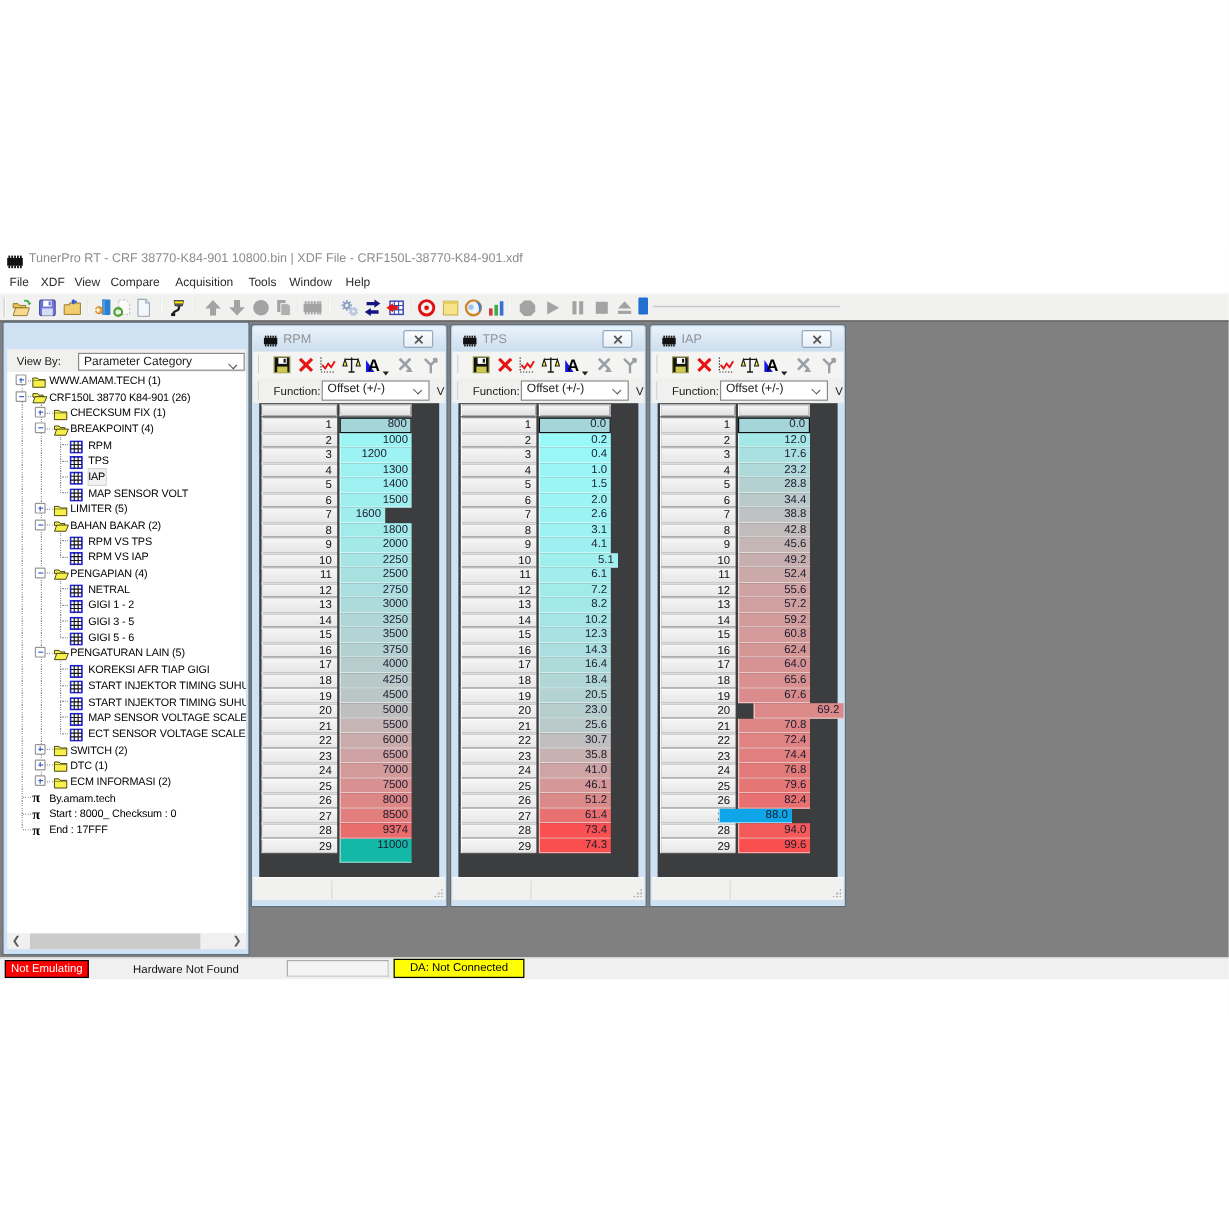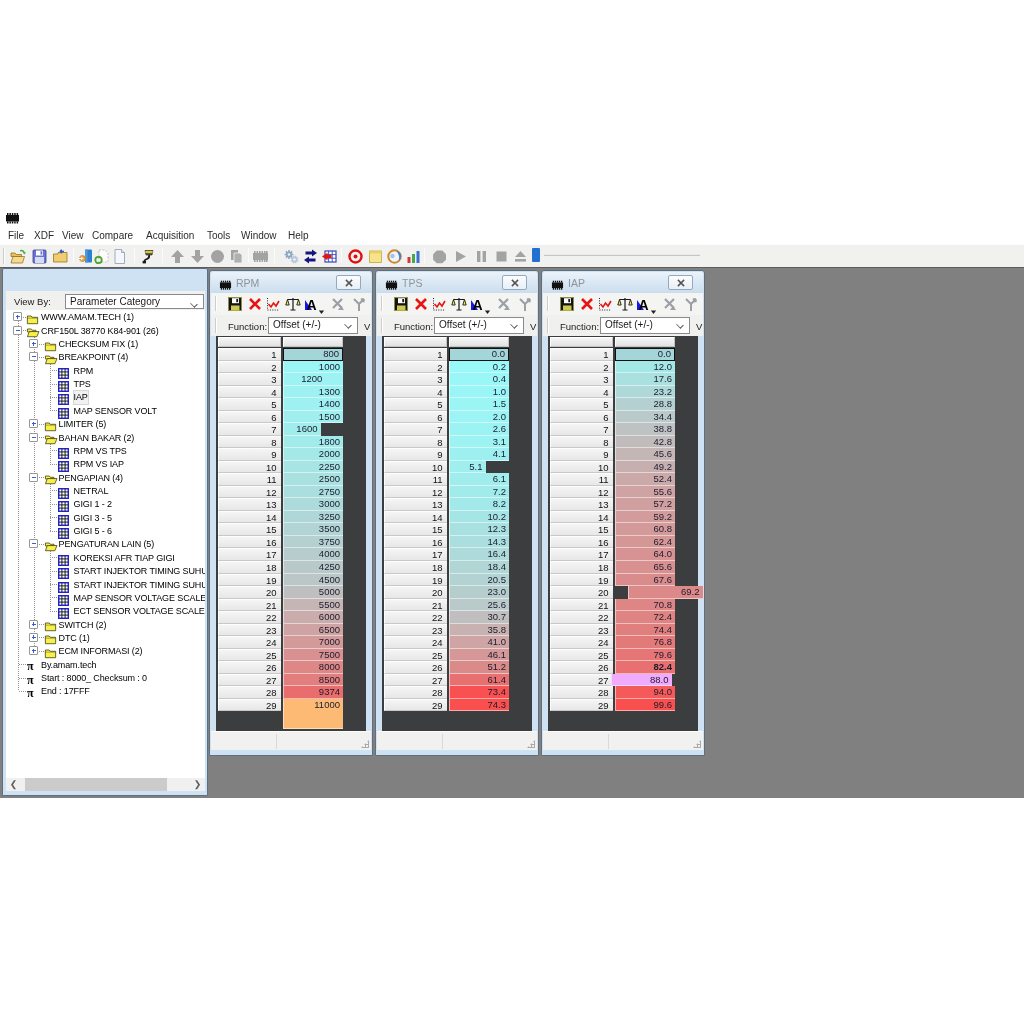--- a/index.html
+++ b/index.html
@@ -97,20 +97,21 @@
               <rect x="4.4" y="10.5" width="1.5" height="2"></rect>
               <rect x="6.8" y="2" width="1.5" height="2"></rect>
               <rect x="6.8" y="10.5" width="1.5" height="2"></rect>
               <rect x="9.2" y="2" width="1.5" height="2"></rect>
               <rect x="9.2" y="10.5" width="1.5" height="2"></rect>
               <rect x="11.6" y="2" width="1.5" height="2"></rect>
               <rect x="11.6" y="10.5" width="1.5" height="2"></rect>
             </g>
           </g>
         </svg></span>
+    <span id="title-text">TunerPro RT - CRF 38770-K84-901 10800.bin | XDF File - CRF150L-38770-K84-901.xdf</span>
   </div>
 
   <div id="menubar">
       <span class="menu-item" style="left: 8px;">File</span>
       <span class="menu-item" style="left: 34px;">XDF</span>
       <span class="menu-item" style="left: 62px;">View</span>
       <span class="menu-item" style="left: 92px;">Compare</span>
       <span class="menu-item" style="left: 146px;">Acquisition</span>
       <span class="menu-item" style="left: 207px;">Tools</span>
       <span class="menu-item" style="left: 241px;">Window</span>
@@ -710,21 +711,21 @@
           <span class="trow-val" style="left: 66.5px; top: 300.19px; width: 60.5px; height: 12.53px; background: rgb(211, 154, 154);">7000</span>
           <span class="trow-label" style="left: 1.5px; top: 312.72px; width: 63px; height: 12.53px;">25</span>
           <span class="trow-val" style="left: 66.5px; top: 312.72px; width: 60.5px; height: 12.53px; background: rgb(216, 144, 144);">7500</span>
           <span class="trow-label" style="left: 1.5px; top: 325.25px; width: 63px; height: 12.53px;">26</span>
           <span class="trow-val" style="left: 66.5px; top: 325.25px; width: 60.5px; height: 12.53px; background: rgb(221, 135, 135);">8000</span>
           <span class="trow-label" style="left: 1.5px; top: 337.78px; width: 63px; height: 12.53px;">27</span>
           <span class="trow-val" style="left: 66.5px; top: 337.78px; width: 60.5px; height: 12.53px; background: rgb(226, 126, 126);">8500</span>
           <span class="trow-label" style="left: 1.5px; top: 350.31px; width: 63px; height: 12.53px;">28</span>
           <span class="trow-val" style="left: 66.5px; top: 350.31px; width: 60.5px; height: 12.53px; background: rgb(234, 109, 109);">9374</span>
           <span class="trow-label" style="left: 1.5px; top: 362.84px; width: 63px; height: 12.53px;">29</span>
-          <span class="trow-val" style="left: 66.5px; top: 362.84px; width: 60.5px; height: 30px; background: #fdba74;">11000</span>
+          <span class="trow-val" style="left: 66.5px; top: 362.84px; width: 60.5px; height: 20px; background: #14b8a6;">11000</span>
         </div>
         <div class="ed-status">
           <span class="ed-status-div"></span>
           <span class="ed-grip-dots"></span>
         </div>
       </div>
       <div class="edwin" style="left: 375px; top: 2px;">
         <div class="ed-title">
           <span class="ed-chip"><svg width="15" height="12" viewBox="0 0 15 14">
               <g fill="#111">
@@ -806,21 +807,21 @@
           <span class="trow-val" style="left: 66.5px; top: 62.12px; width: 60.5px; height: 12.53px; background: rgb(155, 245, 245);">1.5</span>
           <span class="trow-label" style="left: 1.5px; top: 74.65px; width: 63px; height: 12.53px;">6</span>
           <span class="trow-val" style="left: 66.5px; top: 74.65px; width: 60.5px; height: 12.53px; background: rgb(156, 244, 244);">2.0</span>
           <span class="trow-label" style="left: 1.5px; top: 87.18px; width: 63px; height: 12.53px;">7</span>
           <span class="trow-val" style="left: 66.5px; top: 87.18px; width: 60.5px; height: 12.53px; background: rgb(156, 243, 243);">2.6</span>
           <span class="trow-label" style="left: 1.5px; top: 99.71px; width: 63px; height: 12.53px;">8</span>
           <span class="trow-val" style="left: 66.5px; top: 99.71px; width: 60.5px; height: 12.53px; background: rgb(157, 242, 242);">3.1</span>
           <span class="trow-label" style="left: 1.5px; top: 112.24px; width: 63px; height: 12.53px;">9</span>
           <span class="trow-val" style="left: 66.5px; top: 112.24px; width: 60.5px; height: 12.53px; background: rgb(158, 240, 240);">4.1</span>
           <span class="trow-label" style="left: 1.5px; top: 124.77px; width: 63px; height: 12.53px;">10</span>
-          <span class="trow-val" style="left: 66.5px; top: 124.77px; width: 37px; height: 12.53px; background: rgb(160, 239, 239);">5.1</span>
+          <span class="trow-val" style="left: 66.5px; top: 124.77px; width: 66px; height: 12.53px; background: rgb(160, 239, 239);">5.1</span>
           <span class="trow-label" style="left: 1.5px; top: 137.3px; width: 63px; height: 12.53px;">11</span>
           <span class="trow-val" style="left: 66.5px; top: 137.3px; width: 60.5px; height: 12.53px; background: rgb(161, 237, 237);">6.1</span>
           <span class="trow-label" style="left: 1.5px; top: 149.83px; width: 63px; height: 12.53px;">12</span>
           <span class="trow-val" style="left: 66.5px; top: 149.83px; width: 60.5px; height: 12.53px; background: rgb(162, 235, 235);">7.2</span>
           <span class="trow-label" style="left: 1.5px; top: 162.36px; width: 63px; height: 12.53px;">13</span>
           <span class="trow-val" style="left: 66.5px; top: 162.36px; width: 60.5px; height: 12.53px; background: rgb(163, 233, 233);">8.2</span>
           <span class="trow-label" style="left: 1.5px; top: 174.89px; width: 63px; height: 12.53px;">14</span>
           <span class="trow-val" style="left: 66.5px; top: 174.89px; width: 60.5px; height: 12.53px; background: rgb(166, 229, 229);">10.2</span>
           <span class="trow-label" style="left: 1.5px; top: 187.42px; width: 63px; height: 12.53px;">15</span>
           <span class="trow-val" style="left: 66.5px; top: 187.42px; width: 60.5px; height: 12.53px; background: rgb(169, 225, 225);">12.3</span>
@@ -972,31 +973,37 @@
           <span class="trow-val" style="left: 66.5px; top: 262.6px; width: 60.5px; height: 12.53px; background: rgb(222, 134, 134);">70.8</span>
           <span class="trow-label" style="left: 1.5px; top: 275.13px; width: 63px; height: 12.53px;">22</span>
           <span class="trow-val" style="left: 66.5px; top: 275.13px; width: 60.5px; height: 12.53px; background: rgb(223, 131, 131);">72.4</span>
           <span class="trow-label" style="left: 1.5px; top: 287.66px; width: 63px; height: 12.53px;">23</span>
           <span class="trow-val" style="left: 66.5px; top: 287.66px; width: 60.5px; height: 12.53px; background: rgb(225, 127, 127);">74.4</span>
           <span class="trow-label" style="left: 1.5px; top: 300.19px; width: 63px; height: 12.53px;">24</span>
           <span class="trow-val" style="left: 66.5px; top: 300.19px; width: 60.5px; height: 12.53px; background: rgb(227, 122, 122);">76.8</span>
           <span class="trow-label" style="left: 1.5px; top: 312.72px; width: 63px; height: 12.53px;">25</span>
           <span class="trow-val" style="left: 66.5px; top: 312.72px; width: 60.5px; height: 12.53px; background: rgb(230, 117, 117);">79.6</span>
           <span class="trow-label" style="left: 1.5px; top: 325.25px; width: 63px; height: 12.53px;">26</span>
-          <span class="trow-val" style="left: 66.5px; top: 325.25px; width: 60.5px; height: 12.53px; background: rgb(233, 112, 112); font-weight: bold;">82.4</span>
+          <span class="trow-val" style="left: 66.5px; top: 325.25px; width: 60.5px; height: 12.53px; background: rgb(233, 112, 112);">82.4</span>
           <span class="trow-label" style="left: 1.5px; top: 337.78px; width: 63px; height: 12.53px;">27</span>
-          <span class="trow-val" style="left: 63px; top: 337.78px; width: 60.5px; height: 12.53px; background: #f0abfc; text-align: right;">88.0</span>
+          <span class="trow-val" style="left: 51px; top: 337.78px; width: 60.5px; height: 12.53px; background: #0ea5e9; text-align: right;">88.0</span>
           <span class="trow-label" style="left: 1.5px; top: 350.31px; width: 63px; height: 12.53px;">28</span>
           <span class="trow-val" style="left: 66.5px; top: 350.31px; width: 60.5px; height: 12.53px; background: rgb(244, 90, 90);">94.0</span>
           <span class="trow-label" style="left: 1.5px; top: 362.84px; width: 63px; height: 12.53px;">29</span>
           <span class="trow-val" style="left: 66.5px; top: 362.84px; width: 60.5px; height: 12.53px; background: rgb(250, 79, 79);">99.6</span>
         </div>
         <div class="ed-status">
           <span class="ed-status-div"></span>
           <span class="ed-grip-dots"></span>
         </div>
       </div>
     </div>
 
+  <div id="statusbar">
+    <span id="sb-emul">Not Emulating</span>
+    <span id="sb-hw">Hardware Not Found</span>
+    <span id="sb-box"></span>
+    <span id="sb-da">DA: Not Connected</span>
+  </div>
 
 <span id="tb-track" style="left: 544px; width: 156px;"></span>
     <span id="tb-thumb" style="left: 532px; top: 248px;"></span>
   </div>
 
 </body></html>

